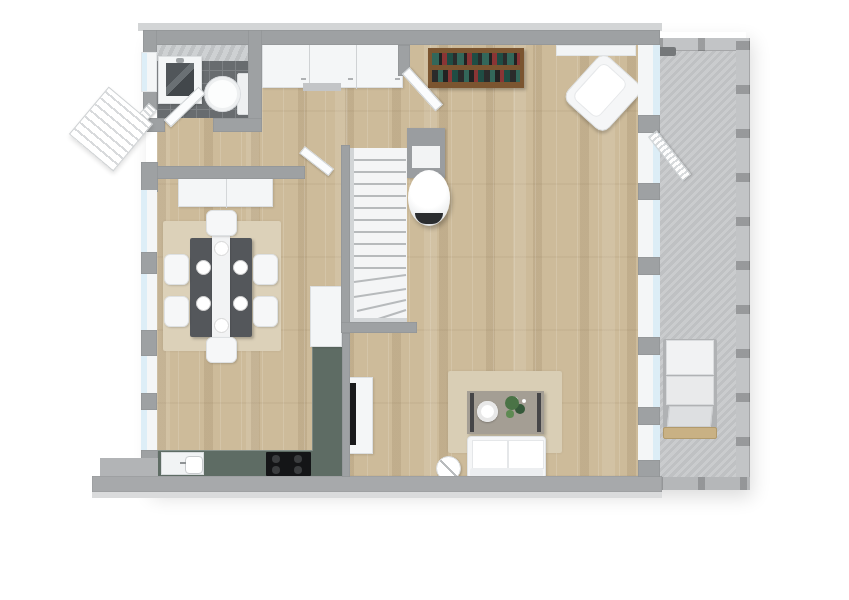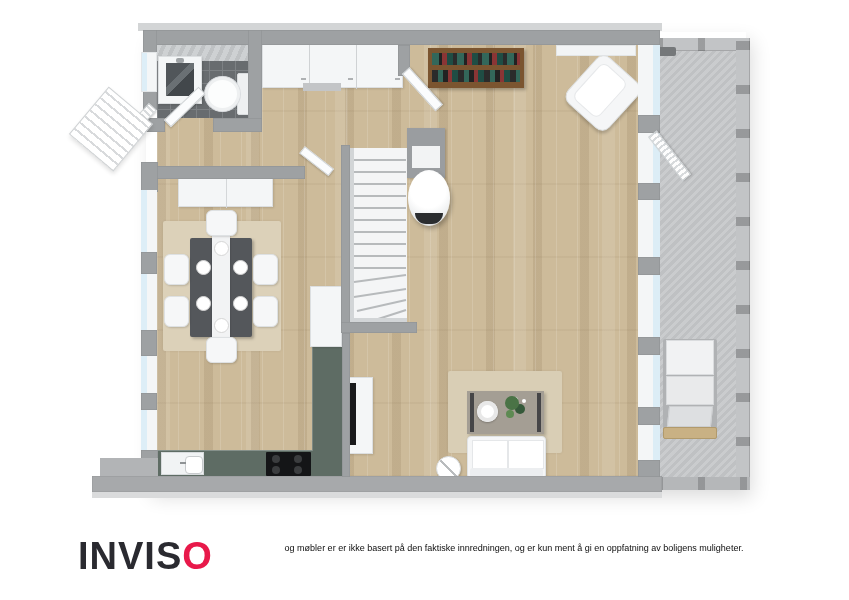--- a/index.html
+++ b/index.html
@@ -194,20 +194,16 @@
   <div class="wall" style="left:342px;top:333px;width:8px;height:144px;"></div>
 
   <div class="door" style="left:164px;top:72px;width:10px;height:48px;transform:rotate(46deg);transform-origin:left bottom;"></div>
   <div class="door louver" style="left:146px;top:110px;width:11px;height:54px;transform:rotate(42deg);transform-origin:right top;"></div>
   <div class="door" style="left:297px;top:169px;width:37px;height:9px;transform:rotate(38deg);transform-origin:right top;"></div>
   <div class="door" style="left:402px;top:74px;width:10px;height:50px;transform:rotate(-42deg);transform-origin:left top;"></div>
   <div class="door louver" style="left:648px;top:137px;width:11px;height:56px;transform:rotate(-38deg);transform-origin:left top;"></div>
 
   <div class="abs" style="left:82px;top:98px;width:58px;height:62px;transform:rotate(40deg);background:repeating-linear-gradient(0deg,#ffffff 0 6px,#d8dadc 6px 8px);border:1px solid #cfd2d4;box-sizing:border-box;box-shadow:2px 2px 4px rgba(0,0,0,.12);"></div>
 
-  <div id="logo">
-    <span style="color:#2a2a30;">INVIS</span><span style="color:#e8194a;">O</span>
-  </div>
   <div id="disclaimer">
-    <div>og møbler er er ikke basert på den faktiske innredningen, og er kun ment å gi en oppfatning av boligens muligheter.</div>
   </div>
 
 </div>
 
 </body></html>

